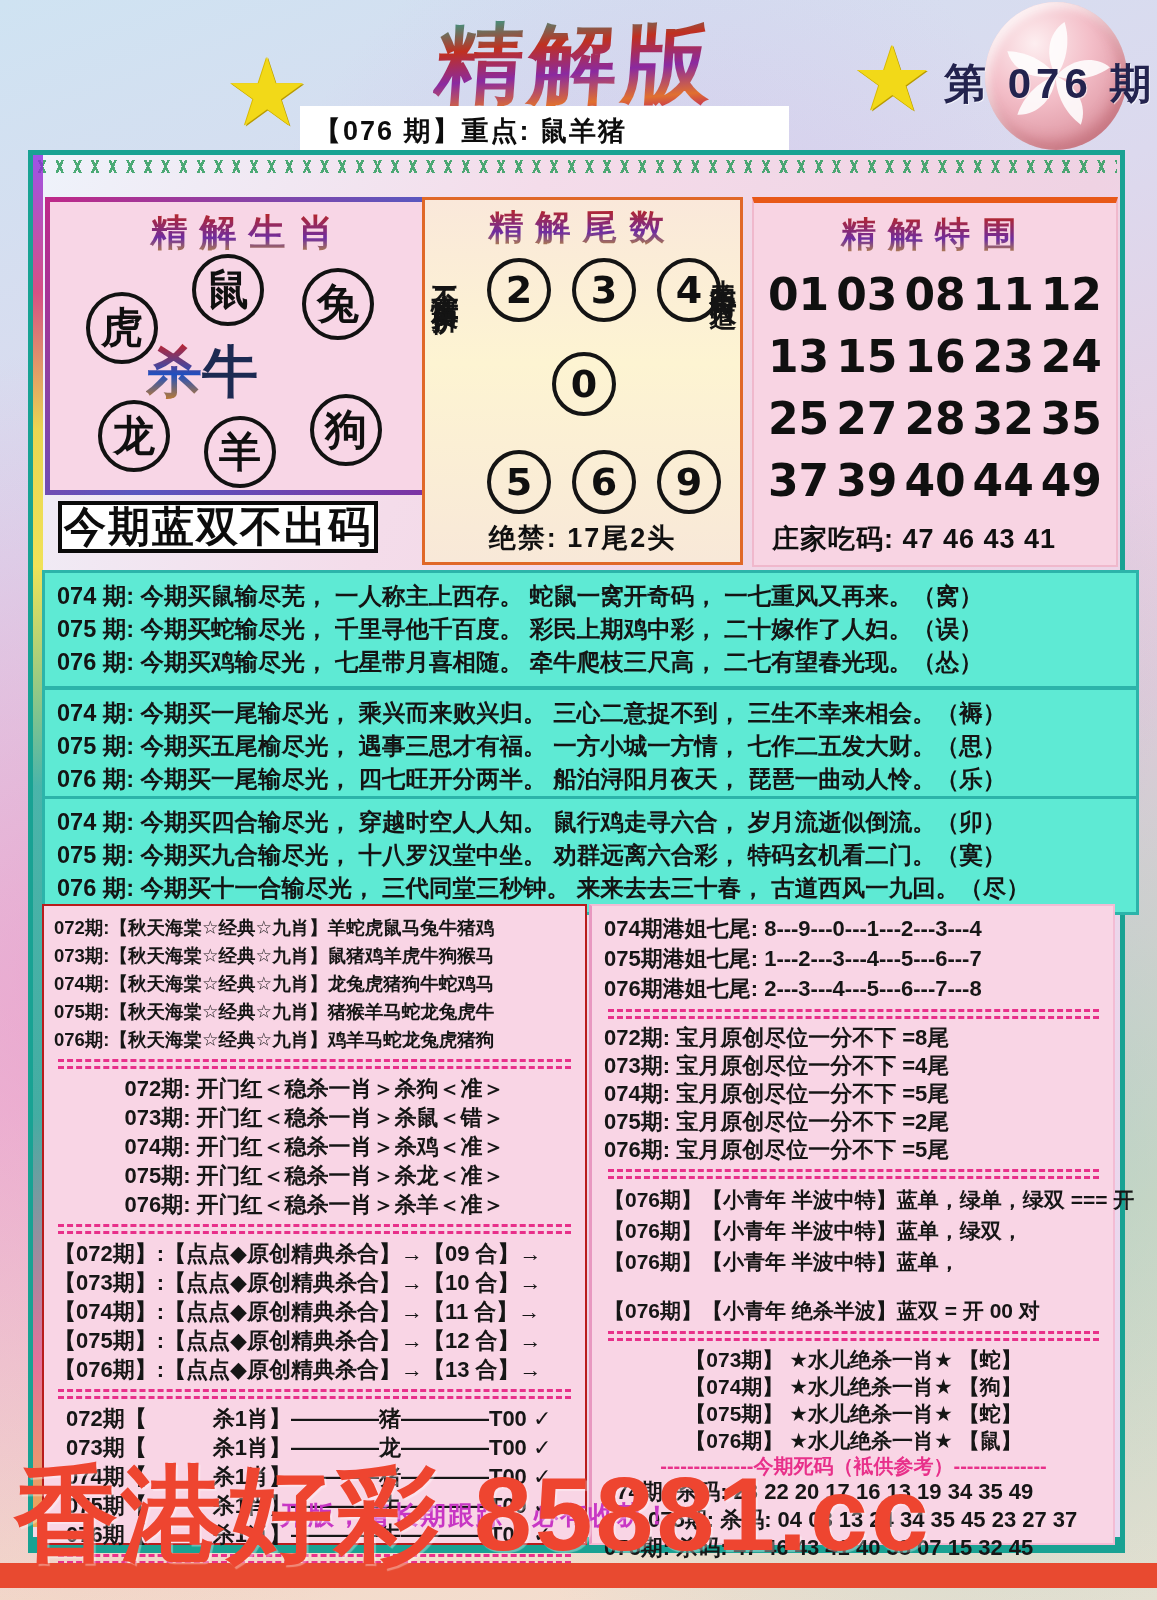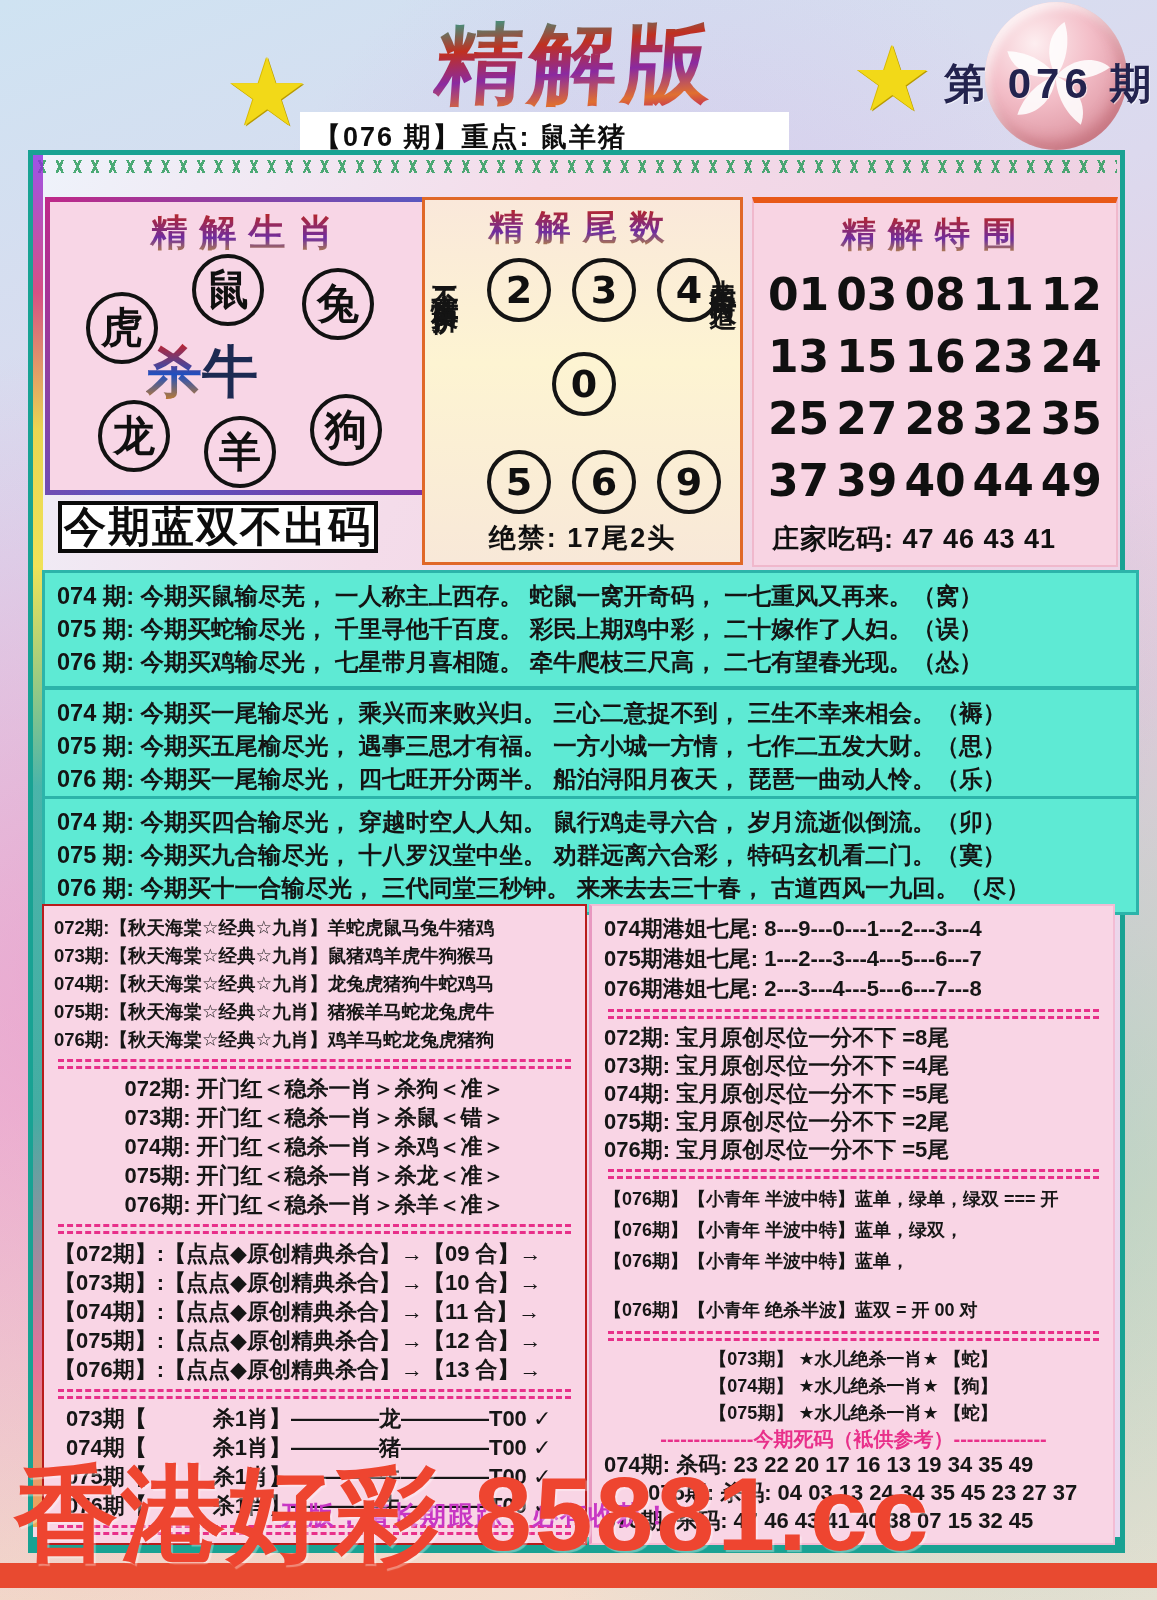--- a/index.html
+++ b/index.html
@@ -83,21 +83,21 @@
   
   .pblock{left:42px;width:1067px;background:#5eead4;border:3px solid #2cb4aa;padding:7px 12px;box-sizing:content-box;}
   .pline{font-size:23.5px;font-weight:bold;color:#141414;line-height:33px;white-space:nowrap;}
   
   .colpanel{background:#f9d5e5;}
   .leftcol{left:42px;top:904px;width:545px;height:641px;border:2px solid #b91c1c;box-sizing:border-box;padding:8px 10px 0 10px;}
   .rightcol{left:589px;top:904px;width:526px;height:641px;border:2px solid #f3bcd4;border-left:3px solid #e898c0;box-sizing:border-box;padding:8px 10px 0 12px;}
   .ln{color:#161616;font-weight:bold;white-space:nowrap;}
   .sm{font-size:18.5px;line-height:28px;}
   .md{font-size:22px;line-height:29px;}
-  .md2{font-size:18px;line-height:28px;}
+  .md2{font-size:21px;line-height:28px;}
   .ctr{text-align:center;}
   .sep{height:4px;border-top:3px dashed #e8308a;border-bottom:3px dashed #e8308a;margin:5px 4px;}
   .deadline{color:#e8308a;font-size:20px;font-weight:bold;text-align:center;line-height:24px;white-space:nowrap;}
   
   .redbar{left:0;top:1563px;width:1157px;height:25px;background:#e84a30;z-index:3;}
   .promo{z-index:5;font-size:26px;font-weight:bold;color:#c836c4;white-space:nowrap;letter-spacing:2px;}
   .bigred{
     z-index:7;font-size:104px;font-weight:bold;color:#ee4530;white-space:nowrap;letter-spacing:3px;line-height:1;
     text-shadow:2px 2px 1px rgba(255,255,255,.35);
     font-family:"Liberation Sans","DejaVu Sans",sans-serif;
@@ -116,21 +116,21 @@
       <path d="M50 50 C42 36 44 20 56 12 C60 24 58 40 50 50 Z"></path>
       <path d="M50 50 C42 36 44 20 56 12 C60 24 58 40 50 50 Z" transform="rotate(72 50 50)"></path>
       <path d="M50 50 C42 36 44 20 56 12 C60 24 58 40 50 50 Z" transform="rotate(144 50 50)"></path>
       <path d="M50 50 C42 36 44 20 56 12 C60 24 58 40 50 50 Z" transform="rotate(216 50 50)"></path>
       <path d="M50 50 C42 36 44 20 56 12 C60 24 58 40 50 50 Z" transform="rotate(288 50 50)"></path>
     </g>
   </svg>
 </div>
 <div class="abs issue-no" style="left:944px;top:56px;">第 076 期</div>
 
-<div class="abs focus-strip" style="left:300px;top:112px;width:475px;height:50px;">【076 期】重点: 鼠羊猪</div>
+<div class="abs focus-strip" style="left:300px;top:106px;width:475px;height:50px;">【076 期】重点: 鼠羊猪</div>
 
 <div class="abs frame"></div>
 <div class="abs zigzag"></div>
 <div class="abs rainbow-strip"></div>
 
 <div class="abs zbox-wrap">
   <div class="zbox">
     <div class="caltitle" style="position:absolute;left:0;right:0;top:6px;font-size:37px;">精解生肖</div>
     <div class="zo-circle" style="left:142px;top:52px;">鼠</div>
     <div class="zo-circle" style="left:252px;top:66px;">兔</div>
@@ -222,20 +222,21 @@
   <div class="ln md ctr">074期: 开门红＜稳杀一肖＞杀鸡＜准＞</div>
   <div class="ln md ctr">075期: 开门红＜稳杀一肖＞杀龙＜准＞</div>
   <div class="ln md ctr">076期: 开门红＜稳杀一肖＞杀羊＜准＞</div>
   <div class="sep"></div>
   <div class="ln md">【072期】:【点点◆原创精典杀合】→【09 合】→</div>
   <div class="ln md">【073期】:【点点◆原创精典杀合】→【10 合】→</div>
   <div class="ln md">【074期】:【点点◆原创精典杀合】→【11 合】→</div>
   <div class="ln md">【075期】:【点点◆原创精典杀合】→【12 合】→</div>
   <div class="ln md">【076期】:【点点◆原创精典杀合】→【13 合】→</div>
   <div class="sep"></div>
+  <div class="ln md" style="padding-left:12px;">072期【　　　杀1肖】————猪————T00 ✓</div>
   <div class="ln md" style="padding-left:12px;">073期【　　　杀1肖】————龙————T00 ✓</div>
   <div class="ln md" style="padding-left:12px;">074期【　　　杀1肖】————猪————T00 ✓</div>
   <div class="ln md" style="padding-left:12px;">075期【　　　杀1肖】————牛————T00 ✓</div>
   <div class="ln md" style="padding-left:12px;">076期【　　　杀1肖】————牛————T00 ✓</div>
   <div class="sep"></div>
 </div>
 
 <div class="abs colpanel rightcol">
   <div class="ln md" style="line-height:30px;">074期港姐七尾:  8---9---0---1---2---3---4</div>
   <div class="ln md" style="line-height:30px;">075期港姐七尾:  1---2---3---4---5---6---7</div>
@@ -248,20 +249,21 @@
   <div class="ln md" style="line-height:28px;">076期:  宝月原创尽位一分不下 =5尾</div>
   <div class="sep"></div>
   <div class="ln md2" style="line-height:31px;">【076期】【小青年 半波中特】蓝单，绿单，绿双 === 开</div>
   <div class="ln md2" style="line-height:31px;">【076期】【小青年 半波中特】蓝单，绿双，</div>
   <div class="ln md2" style="line-height:31px;">【076期】【小青年 半波中特】蓝单，</div>
   <div class="ln md2" style="line-height:31px;margin-top:18px;">【076期】【小青年 绝杀半波】蓝双 = 开 00 对</div>
   <div class="sep"></div>
   <div class="ln md2 ctr" style="line-height:27px;">【073期】 ★水儿绝杀一肖★ 【蛇】</div>
   <div class="ln md2 ctr" style="line-height:27px;">【074期】 ★水儿绝杀一肖★ 【狗】</div>
   <div class="ln md2 ctr" style="line-height:27px;">【075期】 ★水儿绝杀一肖★ 【蛇】</div>
+  <div class="ln md2 ctr" style="line-height:27px;">【076期】 ★水儿绝杀一肖★ 【鼠】</div>
   <div class="deadline">--------------今期死码（袛供参考）--------------</div>
   <div class="ln md" style="line-height:28px;">074期:  杀码:  23 22 20 17 16 13 19 34 35 49</div>
   <div class="ln md" style="line-height:28px;margin-left:44px;">075期:  杀码:  04 03 13 24 34 35 45 23 27 37</div>
   <div class="ln md" style="line-height:28px;">076期:  杀码:  47 46 43 41 40 38 07 15 32 45</div>
 </div>
 
 <div class="abs promo" style="left:280px;top:1498px;">开版，请长期跟踪，必有收获！</div>
 <div class="abs redbar"></div>
 <div class="abs bigred" style="left:14px;top:1462px;">香港好彩 85881.cc</div>
 

